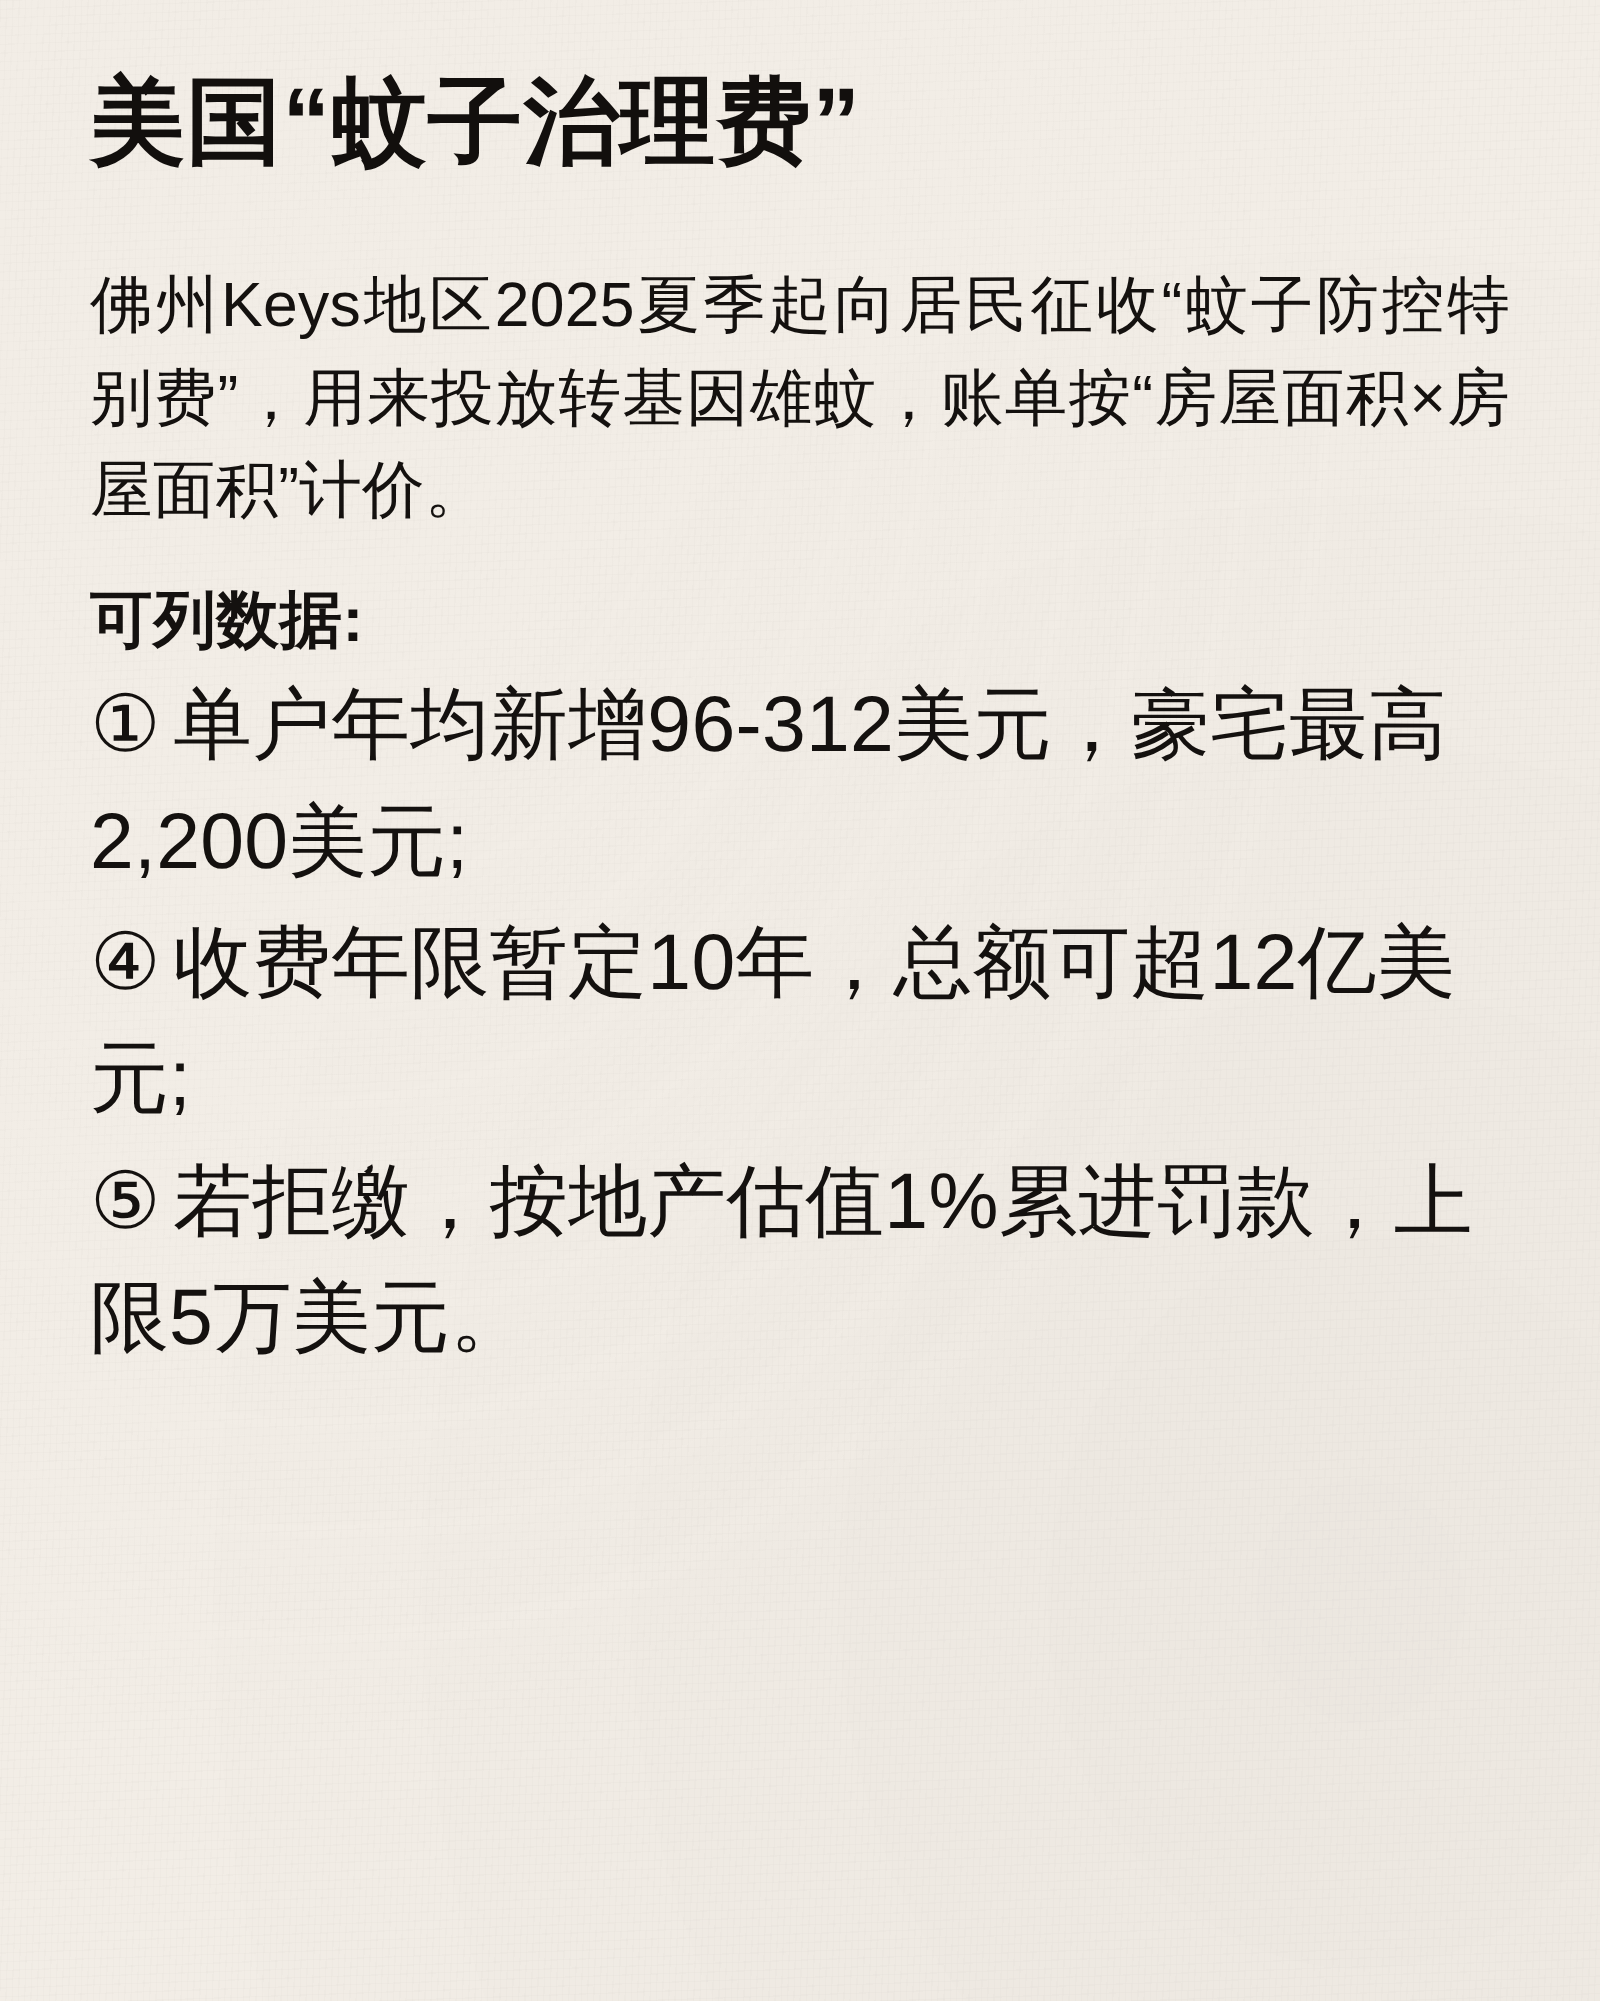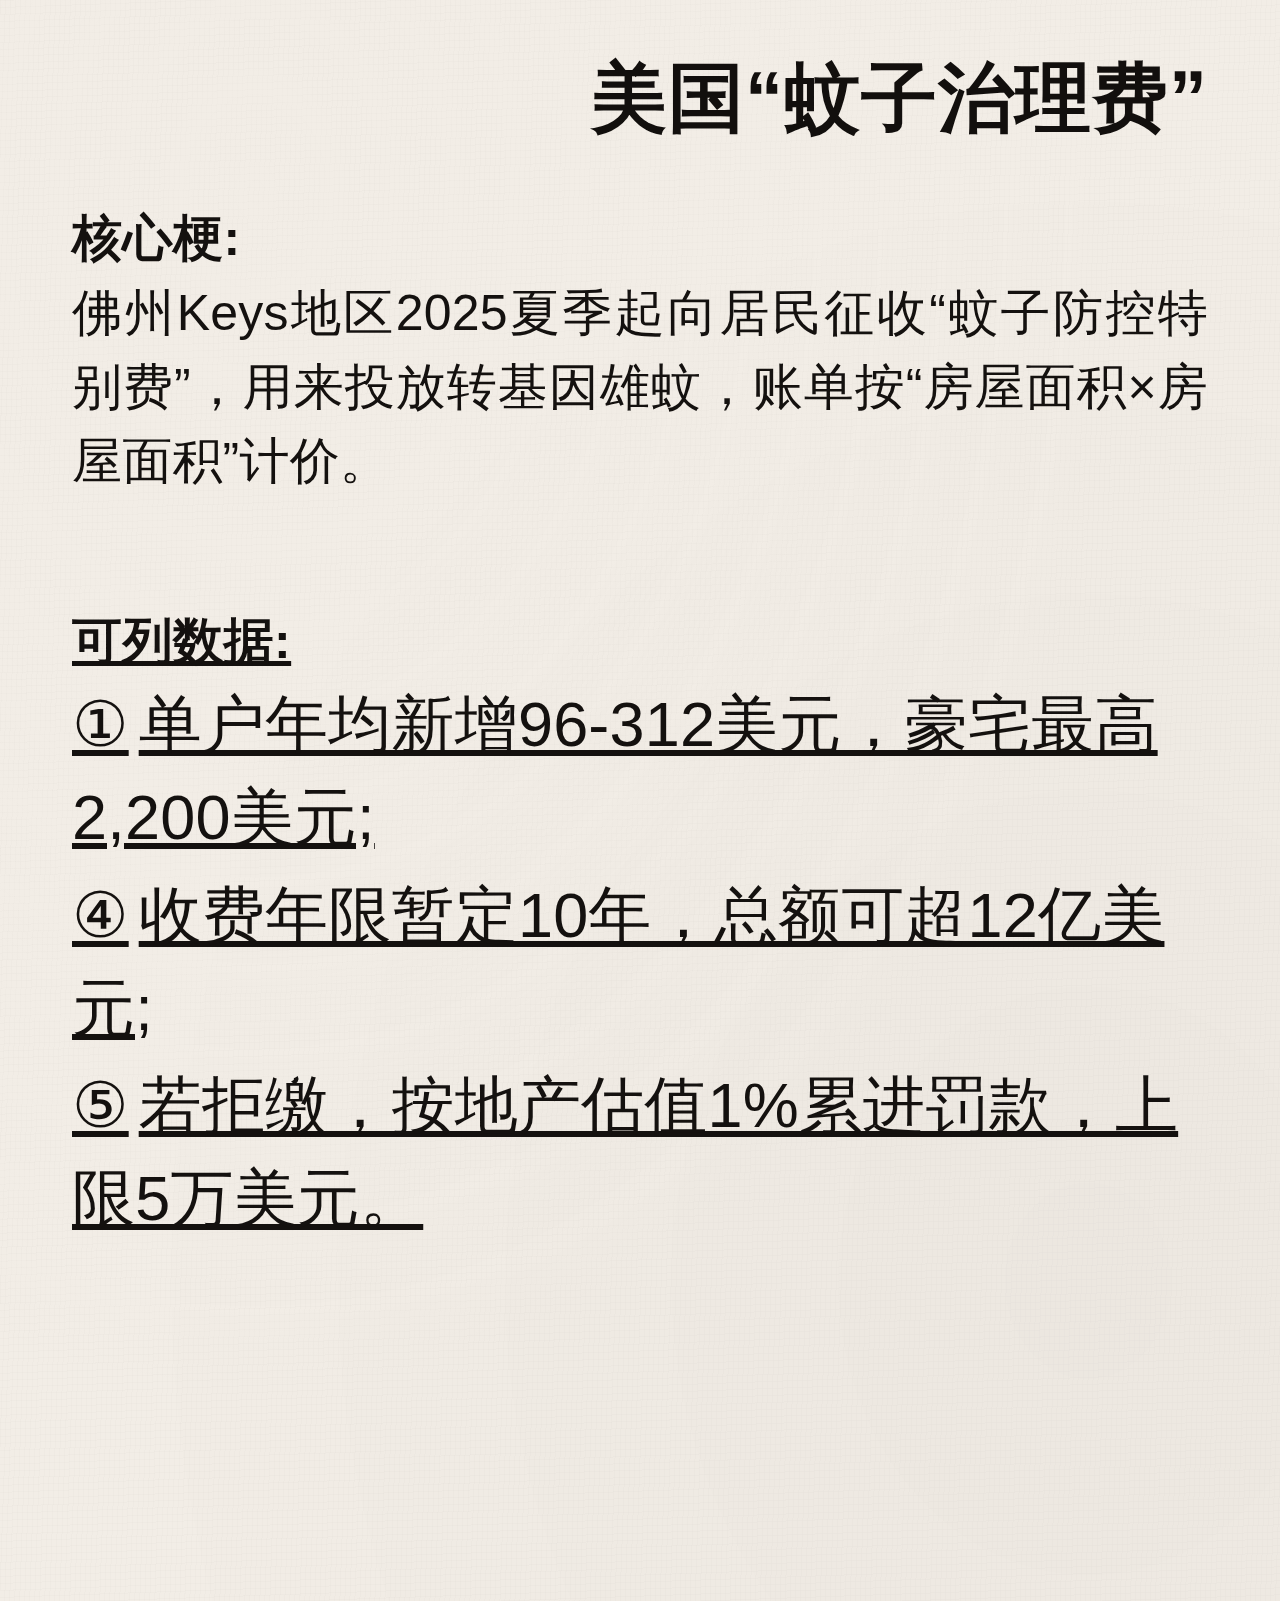--- a/index.html
+++ b/index.html
@@ -28,21 +28,21 @@
     mix-blend-mode: multiply;
     opacity: 0.9;
   }
   .page {
     position: relative;
     z-index: 2;
     padding: 0 72px;
     box-sizing: border-box;
   }
   .title {
-    text-align: right;
+    text-align: left;
     font-size: 76px;
     font-weight: 700;
     letter-spacing: 1px;
     line-height: 1.2;
     margin: 52px 0 0 0;
     color: #120f0d;
   }
   .section {
     margin-top: 64px;
   }
@@ -56,22 +56,21 @@
   .section-body {
     font-size: 50px;
     font-weight: 500;
     line-height: 1.48;
     letter-spacing: 0.2px;
     margin: 0;
     text-align: justify;
     text-justify: inter-character;
   }
   .data-section {
-    margin-top: 112px;
-    text-decoration: underline;
+    margin-top: 36px;
   }
   .data-list {
     list-style: none;
     margin: 4px 0 0 0;
     padding: 0;
   }
   .data-list li {
     font-size: 63px;
     font-weight: 500;
     line-height: 1.48;
@@ -85,21 +84,20 @@
 </head>
 <body>
 
 <div class="paper-texture"></div>
 
 <div class="page">
 
   <h1 class="title">美国“蚊子治理费”</h1>
 
   <div class="section">
-    <div class="section-heading">核心梗:</div>
     <p class="section-body">佛州Keys地区2025夏季起向居民征收“蚊子防控特别费”，用来投放转基因雄蚊，账单按“房屋面积×房屋面积”计价。</p>
   </div>
 
   <div class="section data-section">
     <div class="section-heading">可列数据:</div>
     <ul class="data-list">
       <li>
         <span class="marker">①</span><span>单户年均新增96-312美元，豪宅最高2,200美元;</span>
       </li>
       <li>

